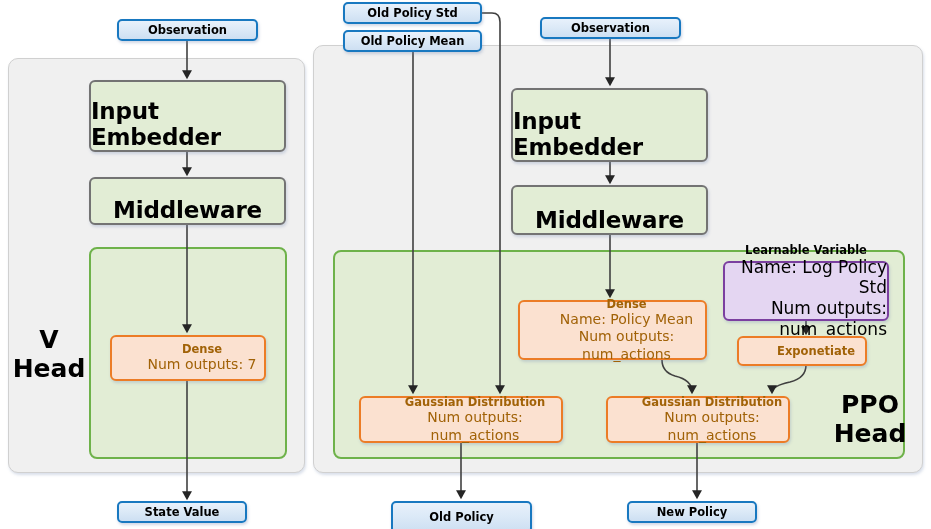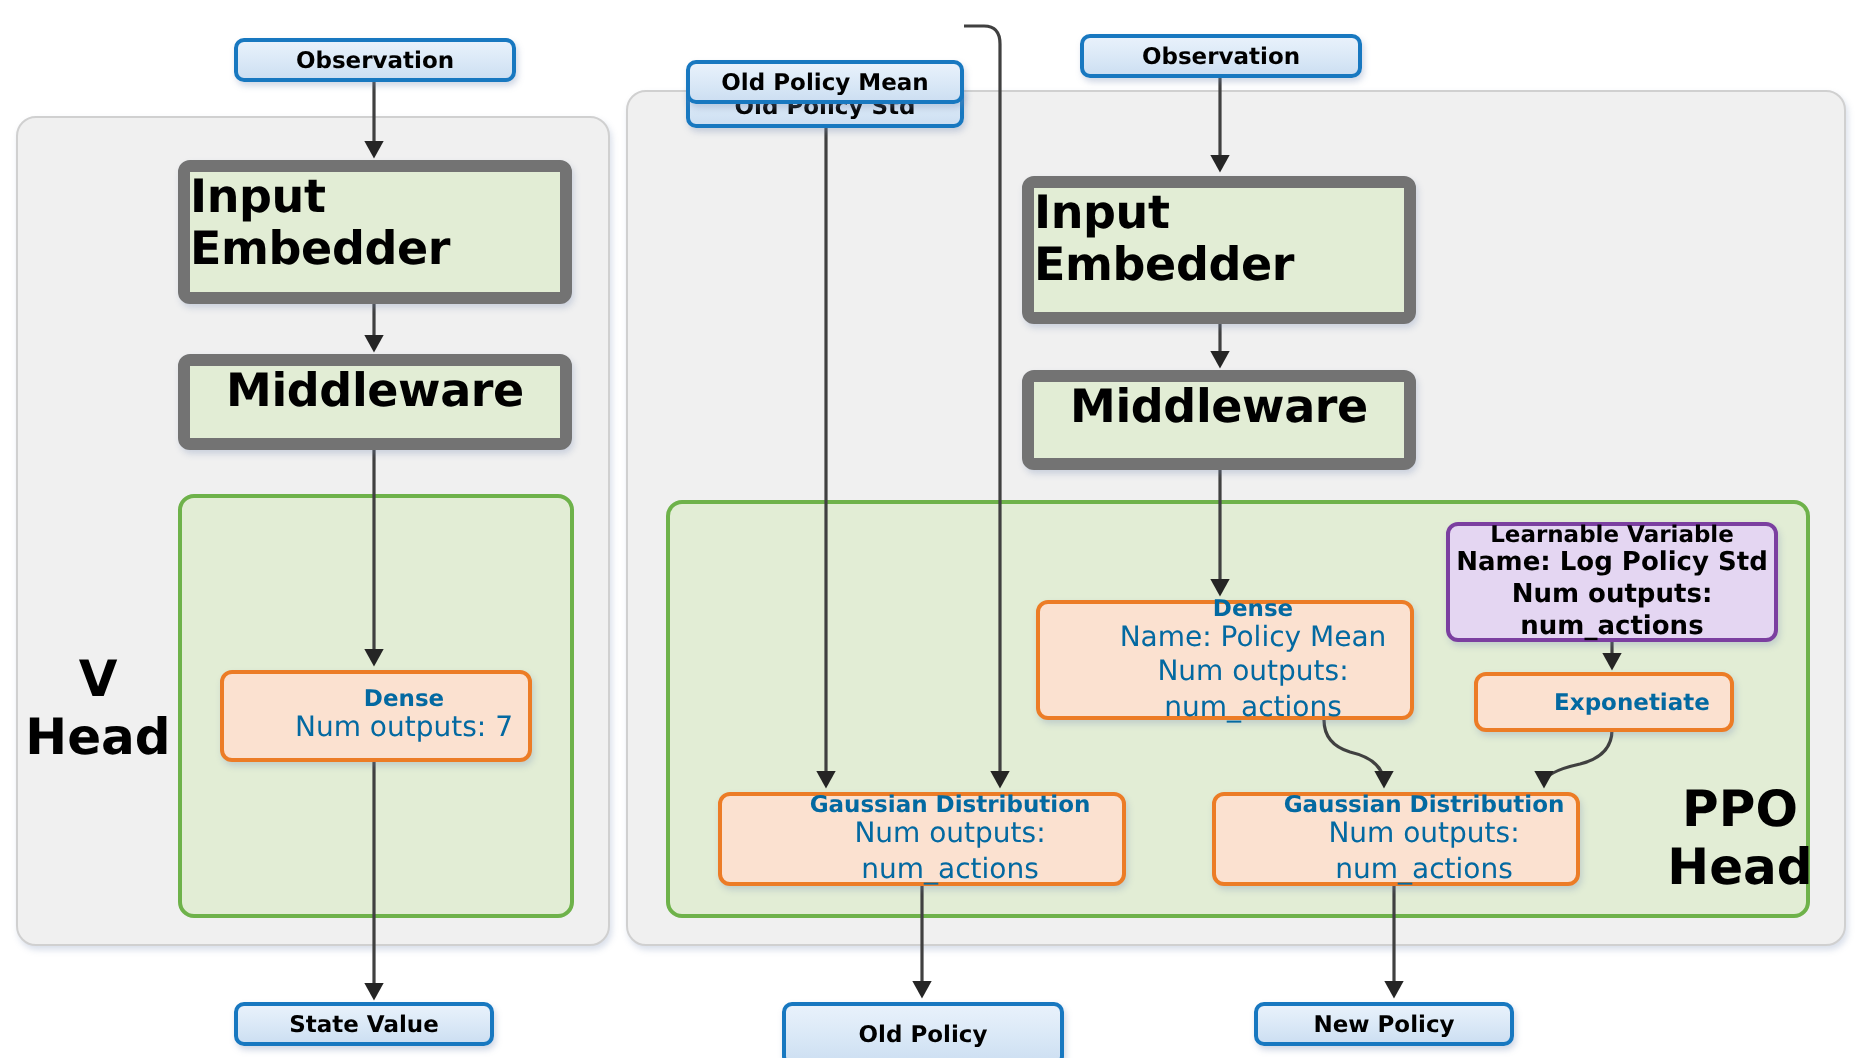--- a/index.html
+++ b/index.html
@@ -30,65 +30,65 @@
   
   .subgroup-box {
     background: #e2edd5;
     border: 2px solid #6eb24a;
     border-radius: 8px;
   }
 
   
   .green-block {
     background: #e2edd5;
-    border: 6px solid #737373;
+    border: 2px solid #737373;
     border-radius: 6px;
     display: flex;
-    align-items: flex-start;
+    align-items: flex-end;
     justify-content: center;
     box-shadow: 1px 2px 3px rgba(120,140,180,0.30);
     color: #000000;
     font-weight: bold;
   }
   .green-block .lbl { font-size: 23px; letter-spacing: -0.2px; }
 
   
   .orange-block {
     background: #fbe1d0;
     border: 2px solid #ec7c26;
     border-radius: 6px;
     display: flex;
     flex-direction: column;
     align-items: center;
     justify-content: center;
     box-shadow: 1px 2px 3px rgba(120,140,180,0.30);
-    color: #0369a1;
+    color: #a16207;
     text-align: center;
     line-height: 1.22;
     padding-left: 28px;
   }
   .orange-block .t1 { font-size: 11.5px; font-weight: bold; }
   .orange-block .t2 { font-size: 14px; font-weight: normal; }
 
   
   .purple-block {
     background: #e4d6f2;
     border: 2px solid #7b3fa0;
     border-radius: 6px;
     display: flex;
     flex-direction: column;
     align-items: center;
     justify-content: center;
     box-shadow: 1px 2px 3px rgba(120,140,180,0.30);
     color: #000000;
-    text-align: center;
+    text-align: right;
     line-height: 1.22;
   }
   .purple-block .t1 { font-size: 11.5px; font-weight: bold; }
-  .purple-block .t2 { font-size: 13px; font-weight: bold; }
+  .purple-block .t2 { font-size: 17px; font-weight: normal; }
 
   
   .io-label {
     background: linear-gradient(180deg, #e8f1fb 0%, #dbe9f7 50%, #cddff2 100%);
     border: 2px solid #1878c0;
     border-radius: 5px;
     display: flex;
     align-items: center;
     justify-content: center;
     font-size: 11.5px;
@@ -186,21 +186,21 @@
   <div class="abs orange-block" style="left:110px; top:335px; width:156px; height:46px;">
     <span class="t1">Dense</span>
     <span class="t2">Num outputs: 7</span>
   </div>
 
   <div class="abs head-caption" style="left:820px; top:385px; width:100px; height:70px;">
     <span>PPO</span>
     <span>Head</span>
   </div>
 
-  <div class="abs io-label" style="left:343px; top:2px; width:139px; height:22px;margin-top:40px;">
+  <div class="abs io-label" style="left:343px; top:2px; width:139px; height:22px;">
     <span>Old Policy Std</span>
   </div>
 
   <div class="abs io-label" style="left:343px; top:30px; width:139px; height:22px;align-items:center;">
     <span>Old Policy Mean</span>
   </div>
 
   <div class="abs io-label" style="left:540px; top:17px; width:141px; height:22px;">
     <span>Observation</span>
   </div>

